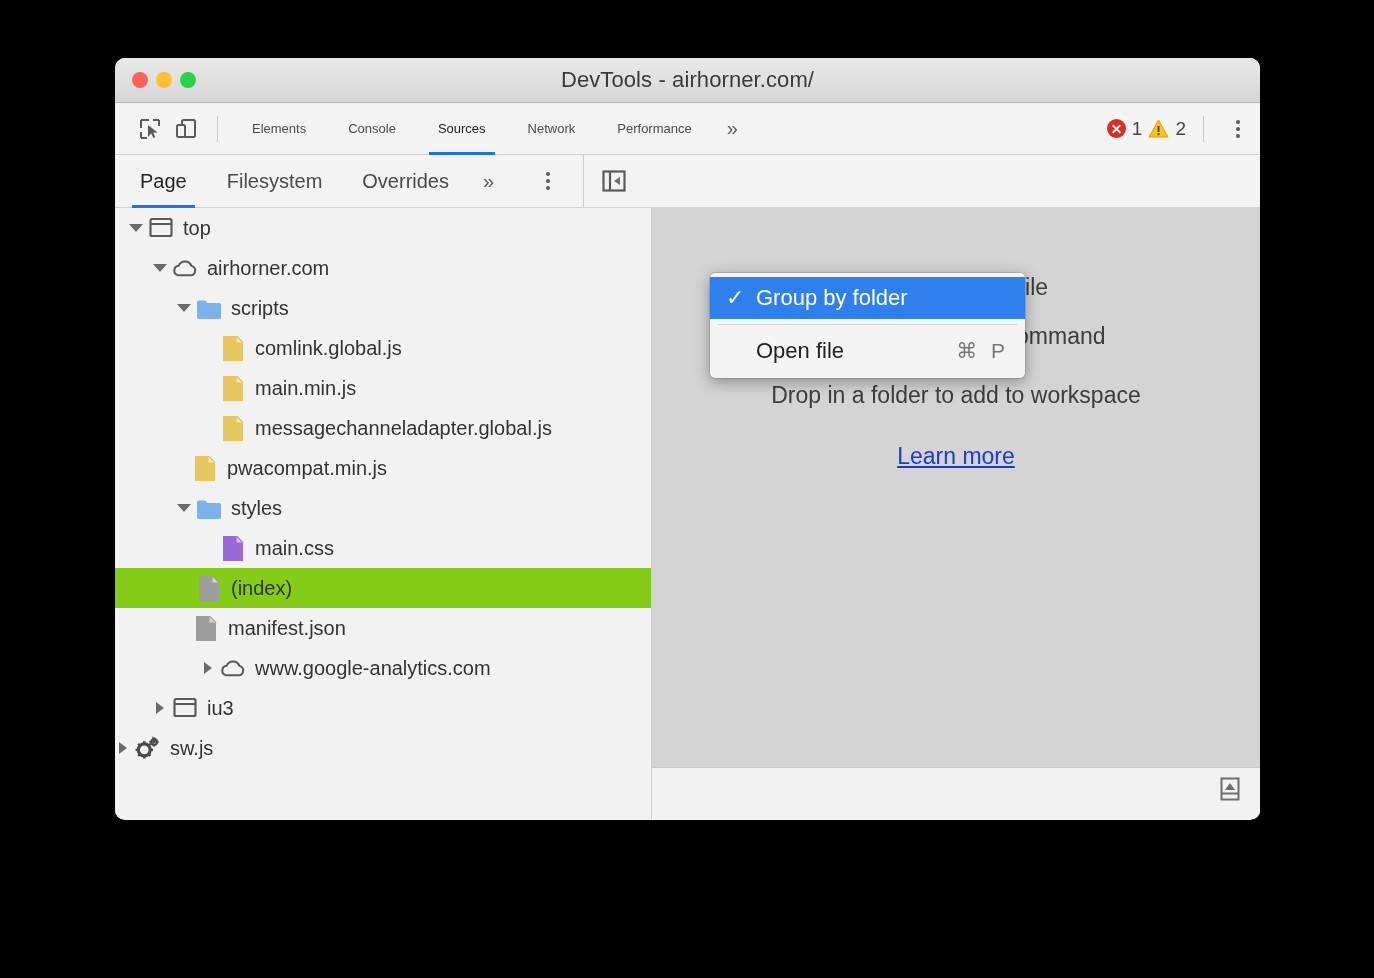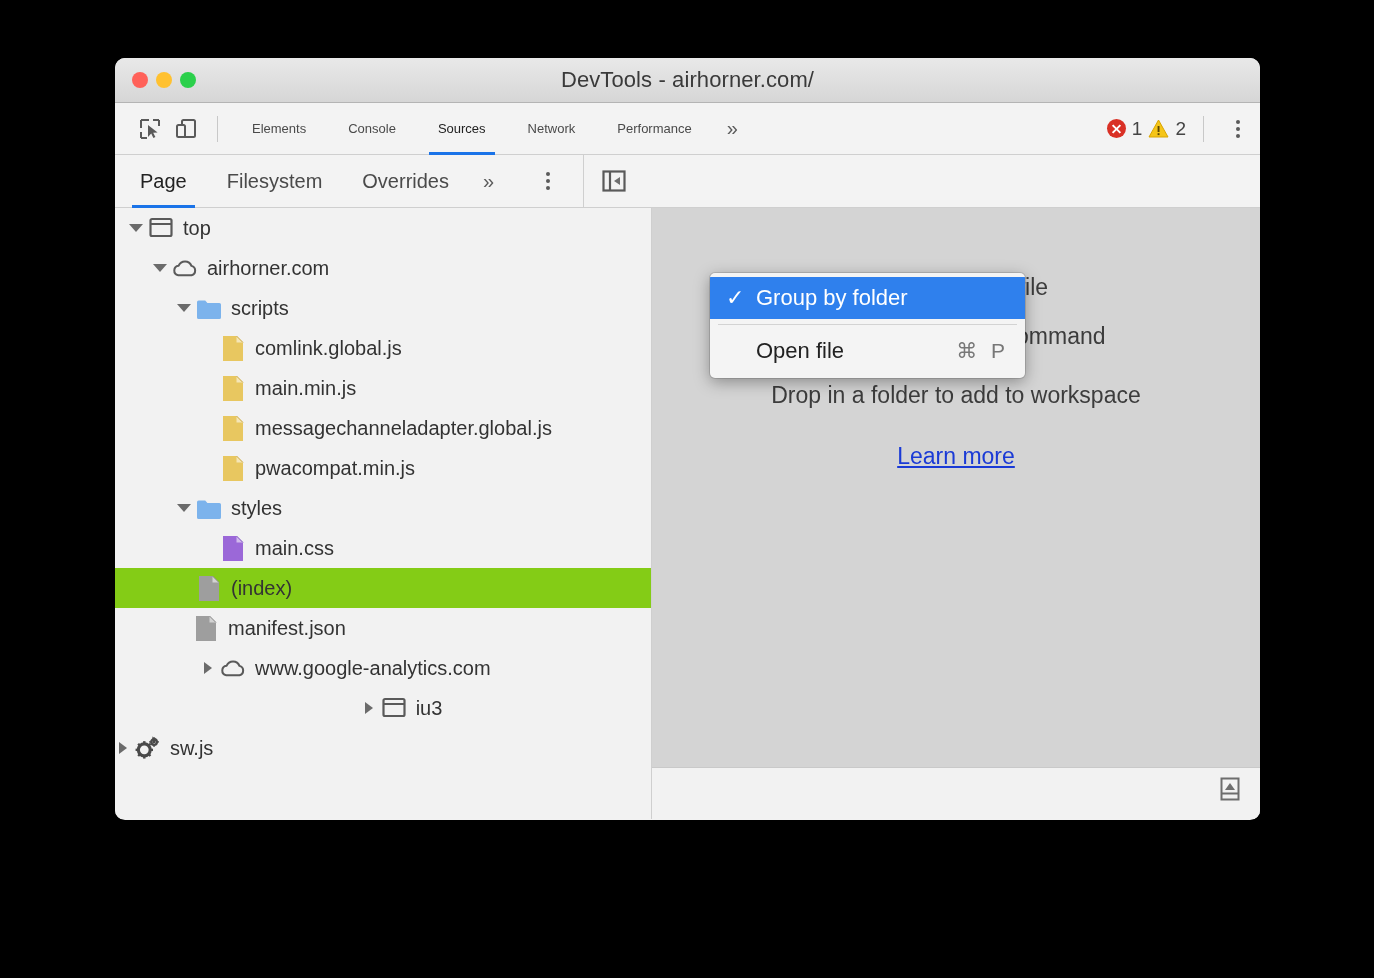--- a/index.html
+++ b/index.html
@@ -348,21 +348,21 @@
           <span class="tw"></span>
           <span class="ico">
             <svg width="22" height="27" viewBox="0 0 22 27">
               <path d="M1 1 h13.5 L21 7.5 V26 H1 Z" fill="#e8c760"></path>
               <path d="M14.5 1 L21 7.5 H14.5 Z" fill="#ffffff" opacity="0.55"></path>
               <path d="M14.5 1 L21 7.5" stroke="#caa63f" stroke-width="1" fill="none"></path>
             </svg>
           </span>
           <span class="label">messagechanneladapter.global.js</span>
         </div>
-        <div class="row" style="padding-left: 85px;">
+        <div class="row" style="padding-left: 57px;">
           <span class="tw"></span>
           <span class="ico">
             <svg width="22" height="27" viewBox="0 0 22 27">
               <path d="M1 1 h13.5 L21 7.5 V26 H1 Z" fill="#e8c760"></path>
               <path d="M14.5 1 L21 7.5 H14.5 Z" fill="#ffffff" opacity="0.55"></path>
               <path d="M14.5 1 L21 7.5" stroke="#caa63f" stroke-width="1" fill="none"></path>
             </svg>
           </span>
           <span class="label">pwacompat.min.js</span>
         </div>
@@ -414,21 +414,21 @@
           <span class="tw">
             <span class="tri-right"></span>
           </span>
           <span class="ico">
             <svg width="27" height="20" viewBox="0 0 27 20">
               <path d="M6.5 17.5 A5 5 0 0 1 6.9 7.6 A7.2 7.2 0 0 1 20.2 7.8 A5 5 0 0 1 20.3 17.5 Z" fill="none" stroke="#5a5a5a" stroke-width="2.1" stroke-linejoin="round"></path>
             </svg>
           </span>
           <span class="label">www.google-analytics.com</span>
         </div>
-        <div class="row" style="padding-left: 37px; justify-content: center;">
+        <div class="row" style="padding-left: 37px;">
           <span class="tw">
             <span class="tri-right"></span>
           </span>
           <span class="ico">
             <svg width="24" height="22" viewBox="0 0 24 22">
               <rect x="1.5" y="2" width="21" height="17" rx="1.5" stroke="#5a5a5a" stroke-width="2.2" fill="none"></rect>
               <line x1="1.5" y1="7" x2="22.5" y2="7" stroke="#5a5a5a" stroke-width="2"></line>
             </svg>
           </span>
           <span class="label">iu3</span>

